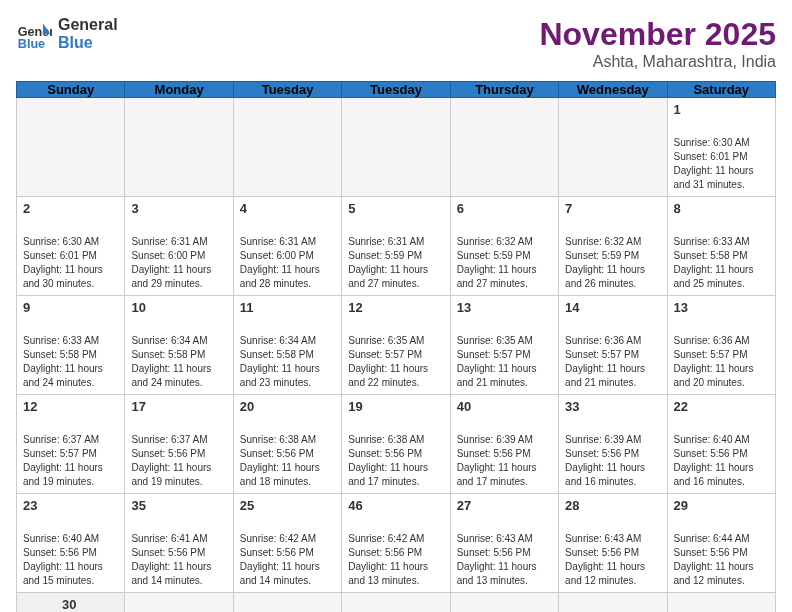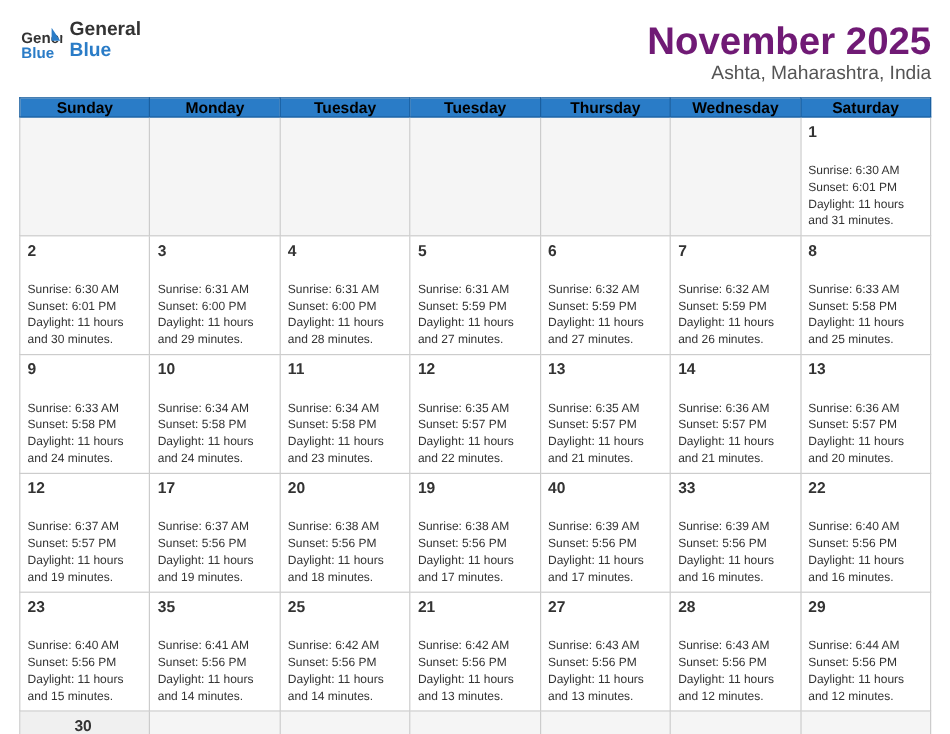--- a/index.html
+++ b/index.html
@@ -224,21 +224,21 @@
         </td>
         <td>
           <span class="day-number">35</span>
           <div class="day-info">Sunrise: 6:41 AM<br>Sunset: 5:56 PM<br>Daylight: 11 hours<br>and 14 minutes.</div>
         </td>
         <td>
           <span class="day-number">25</span>
           <div class="day-info">Sunrise: 6:42 AM<br>Sunset: 5:56 PM<br>Daylight: 11 hours<br>and 14 minutes.</div>
         </td>
         <td>
-          <span class="day-number">21</span>
+          <span class="day-number">46</span>
           <div class="day-info">Sunrise: 6:42 AM<br>Sunset: 5:56 PM<br>Daylight: 11 hours<br>and 13 minutes.</div>
         </td>
         <td>
           <span class="day-number">27</span>
           <div class="day-info">Sunrise: 6:43 AM<br>Sunset: 5:56 PM<br>Daylight: 11 hours<br>and 13 minutes.</div>
         </td>
         <td>
           <span class="day-number">28</span>
           <div class="day-info">Sunrise: 6:43 AM<br>Sunset: 5:56 PM<br>Daylight: 11 hours<br>and 12 minutes.</div>
         </td>

